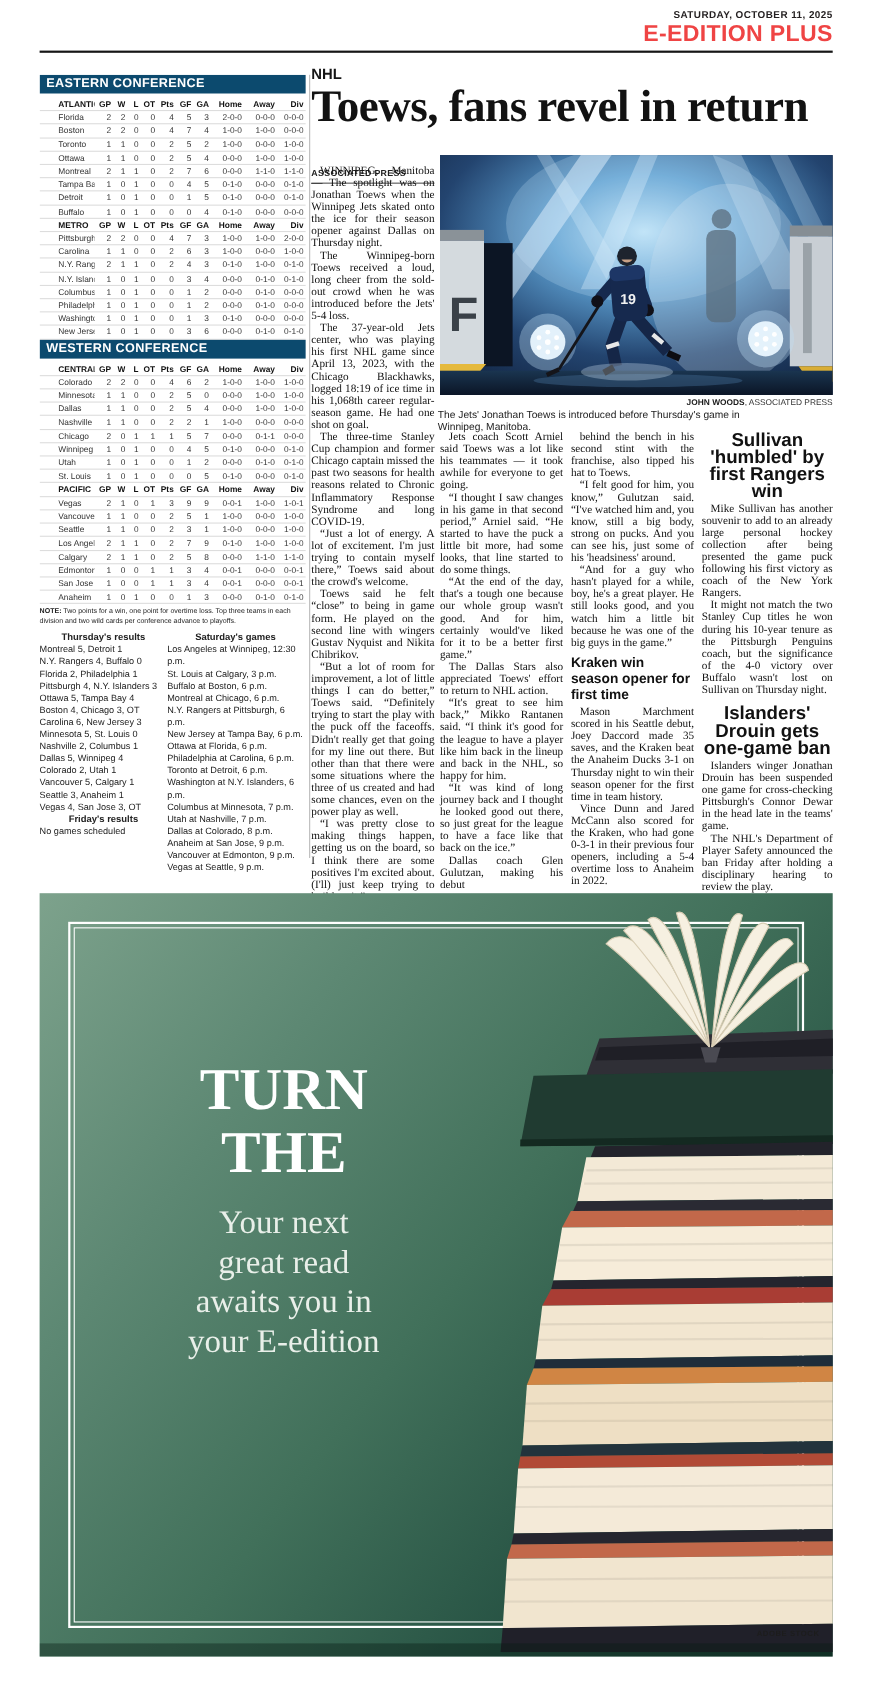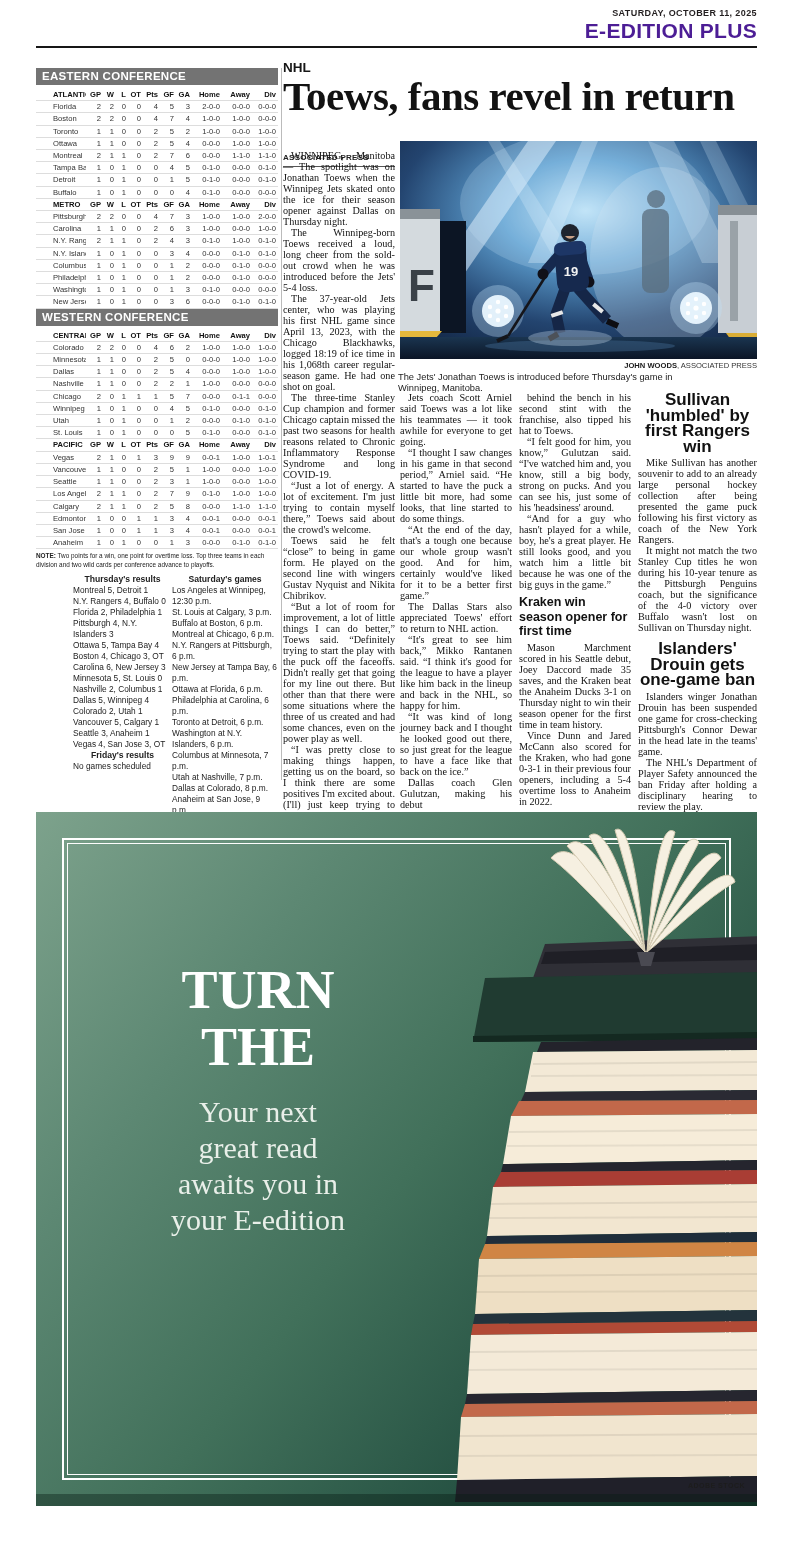--- a/index.html
+++ b/index.html
@@ -2,35 +2,35 @@
 <html><head>
 <meta charset="utf-8">
 <style>
   html,body{margin:0;padding:0;background:#fff;}
   .page{position:relative;width:792px;height:1541px;background:#fff;overflow:hidden;
         font-family:"Liberation Sans",sans-serif;color:#1a1a1a;}
 
   
   .masthead{position:absolute;top:8px;right:35px;text-align:right;}
   .mast-date{font:700 9px/11px "Liberation Sans",sans-serif;letter-spacing:.4px;color:#231f20;}
-  .mast-edition{font:800 21px/23px "Liberation Sans",sans-serif;letter-spacing:.3px;color:#4c1d95;}
+  .mast-edition{font:800 21px/23px "Liberation Sans",sans-serif;letter-spacing:.3px;color:#ef4444;}
   .mast-rule{position:absolute;left:36px;right:35px;top:46px;height:2px;background:#161616;}
 
   
   .rail{position:absolute;left:36px;top:68px;width:242px;height:744px;overflow:hidden;}
-  .bar{background:#737373;color:#fff;font:700 11.5px/17px "Liberation Sans",sans-serif;
+  .bar{background:#0c4a6e;color:#fff;font:700 11.5px/17px "Liberation Sans",sans-serif;
        letter-spacing:.3px;padding:0 6px;margin:0 0 4px 0;}
   .st-row{display:grid;grid-template-columns:50px 15px 13px 12px 15px 17px 16px 16px 30px 30px 26px;
           border-bottom:1px solid #ddd;font:400 7.6px/11.2px "Liberation Sans",sans-serif;color:#333;}
   .st-row span{text-align:right;white-space:nowrap;overflow:hidden;}
   .st-row .team{text-align:left;margin-left:17px;}
   .st-head{font-weight:700;color:#111;}
   .note{font:400 6.4px/8.2px "Liberation Sans",sans-serif;color:#222;margin:3px 0 5px 0;}
   .note b{font-weight:700;}
-  .results{display:flex;gap:0;margin-left:37px;}
+  .results{display:flex;gap:0;}
   .res-col{font:400 8.3px/11px "Liberation Sans",sans-serif;color:#222;}
   .res-col.thu{width:116px;}
   .res-col.sat{width:124px;}
   .res-title{font-weight:700;text-align:center;font-size:8.6px;}
   .vrule{position:absolute;left:281px;top:68px;height:712px;width:1px;background:#bbb;}
 
   
   .story{position:absolute;left:283px;top:60px;width:474px;height:748px;}
   .kicker{position:absolute;left:0;top:0;font:800 13.5px/15px "Liberation Sans",sans-serif;color:#161616;}
   .headline{position:absolute;left:0;top:15px;margin:0;font:700 41px/43px "Liberation Serif",serif;

